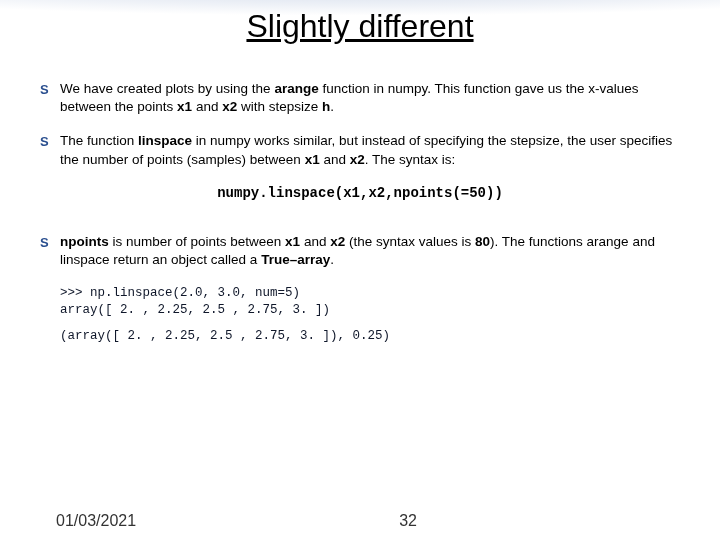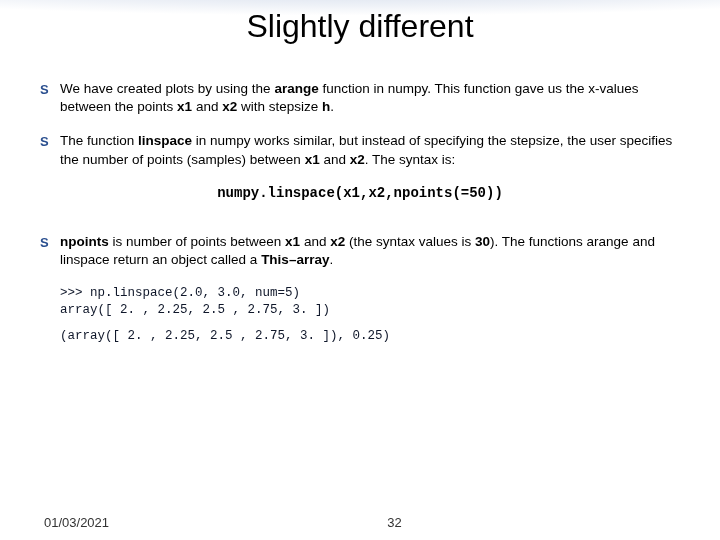--- a/index.html
+++ b/index.html
@@ -18,20 +18,21 @@
     background: radial-gradient(ellipse 120% 80% at 50% -30%, rgba(50,90,160,0.25) 0%, rgba(50,90,160,0.08) 50%, rgba(255,255,255,0) 70%);
   }
   .title {
     position: absolute;
     top: 8px;
     left: 0; right: 0;
     text-align: center;
     font-size: 32px;
     color: #000;
     font-weight: normal;
+    text-decoration: underline;
   }
   .content {
     position: absolute;
     top: 80px;
     left: 40px;
     right: 40px;
   }
   .bullet-row {
     display: flex;
     align-items: flex-start;
@@ -62,23 +63,23 @@
     margin-bottom: 10px;
     font-family: "Courier New", monospace;
     font-size: 12.5px;
     line-height: 1.3;
     white-space: pre;
     color: #0f172a;
   }
   .footer {
     position: absolute;
     bottom: 10px;
-    left: 44px;
+    left: 56px;
     right: 40px;
-    font-size: 13px;
+    font-size: 16px;
     color: #333;
   }
   .footer .date { float: left; }
   .footer .page { text-align: center; }
 </style>
 </head>
 <body>
 
 <div class="header-bg"></div>
 <div class="title">Slightly different</div>
@@ -97,21 +98,21 @@
     <div class="bullet-text">
       <span>The function </span><b>linspace</b><span> in numpy works similar, but instead of specifying the stepsize, the user specifies the number of points (samples) between </span><b>x1</b><span> and </span><b>x2</b><span>. The syntax is:</span>
     </div>
   </div>
 
   <div class="code-line">numpy.linspace(x1,x2,npoints(=50))</div>
 
   <div class="bullet-row">
     <div class="bullet-marker">S</div>
     <div class="bullet-text">
-      <b>npoints</b><span> is number of points between </span><b>x1</b><span> and </span><b>x2</b><span> (the syntax values is </span><b>30</b><span>). The functions arange and linspace return an object called a </span><b>This–array</b><span>.</span>
+      <b>npoints</b><span> is number of points between </span><b>x1</b><span> and </span><b>x2</b><span> (the syntax values is </span><b>80</b><span>). The functions arange and linspace return an object called a </span><b>True–array</b><span>.</span>
     </div>
   </div>
 
   <div class="code-block">&gt;&gt;&gt; np.linspace(2.0, 3.0, num=5)
 array([ 2. , 2.25, 2.5 , 2.75, 3. ])</div>
   <div class="code-block">(array([ 2. , 2.25, 2.5 , 2.75, 3. ]), 0.25)</div>
 
 </div>
 
 <div class="footer">

